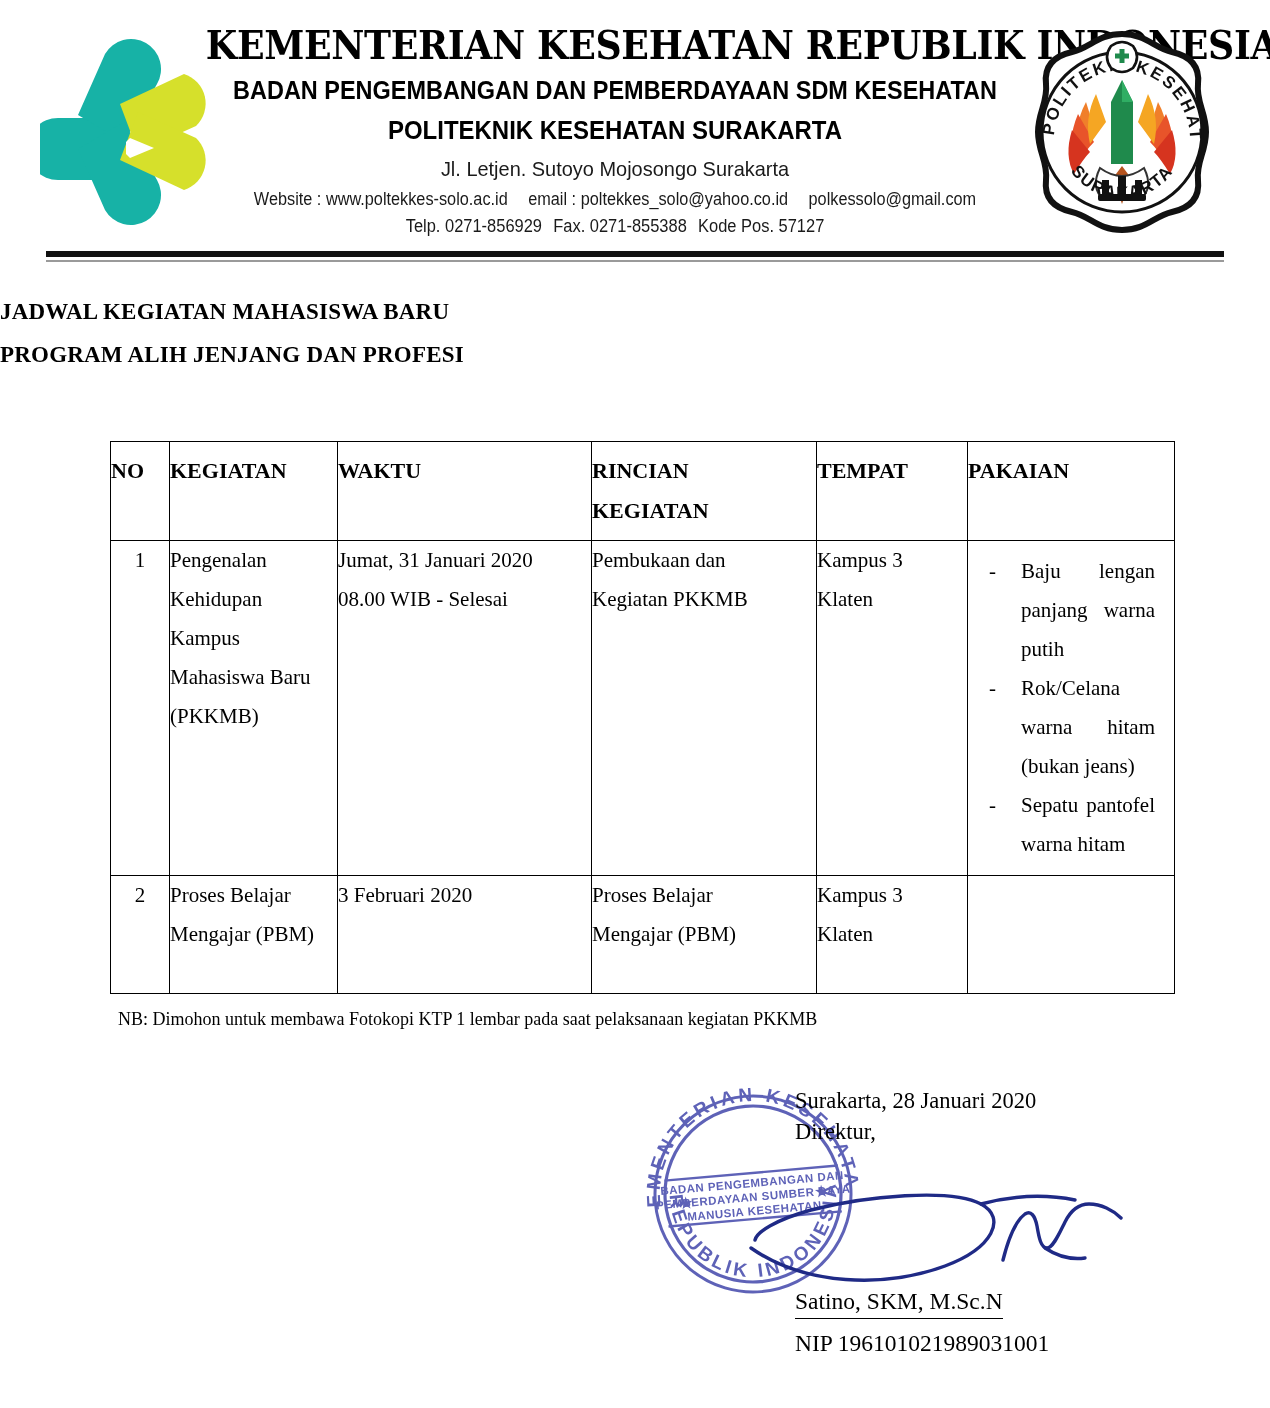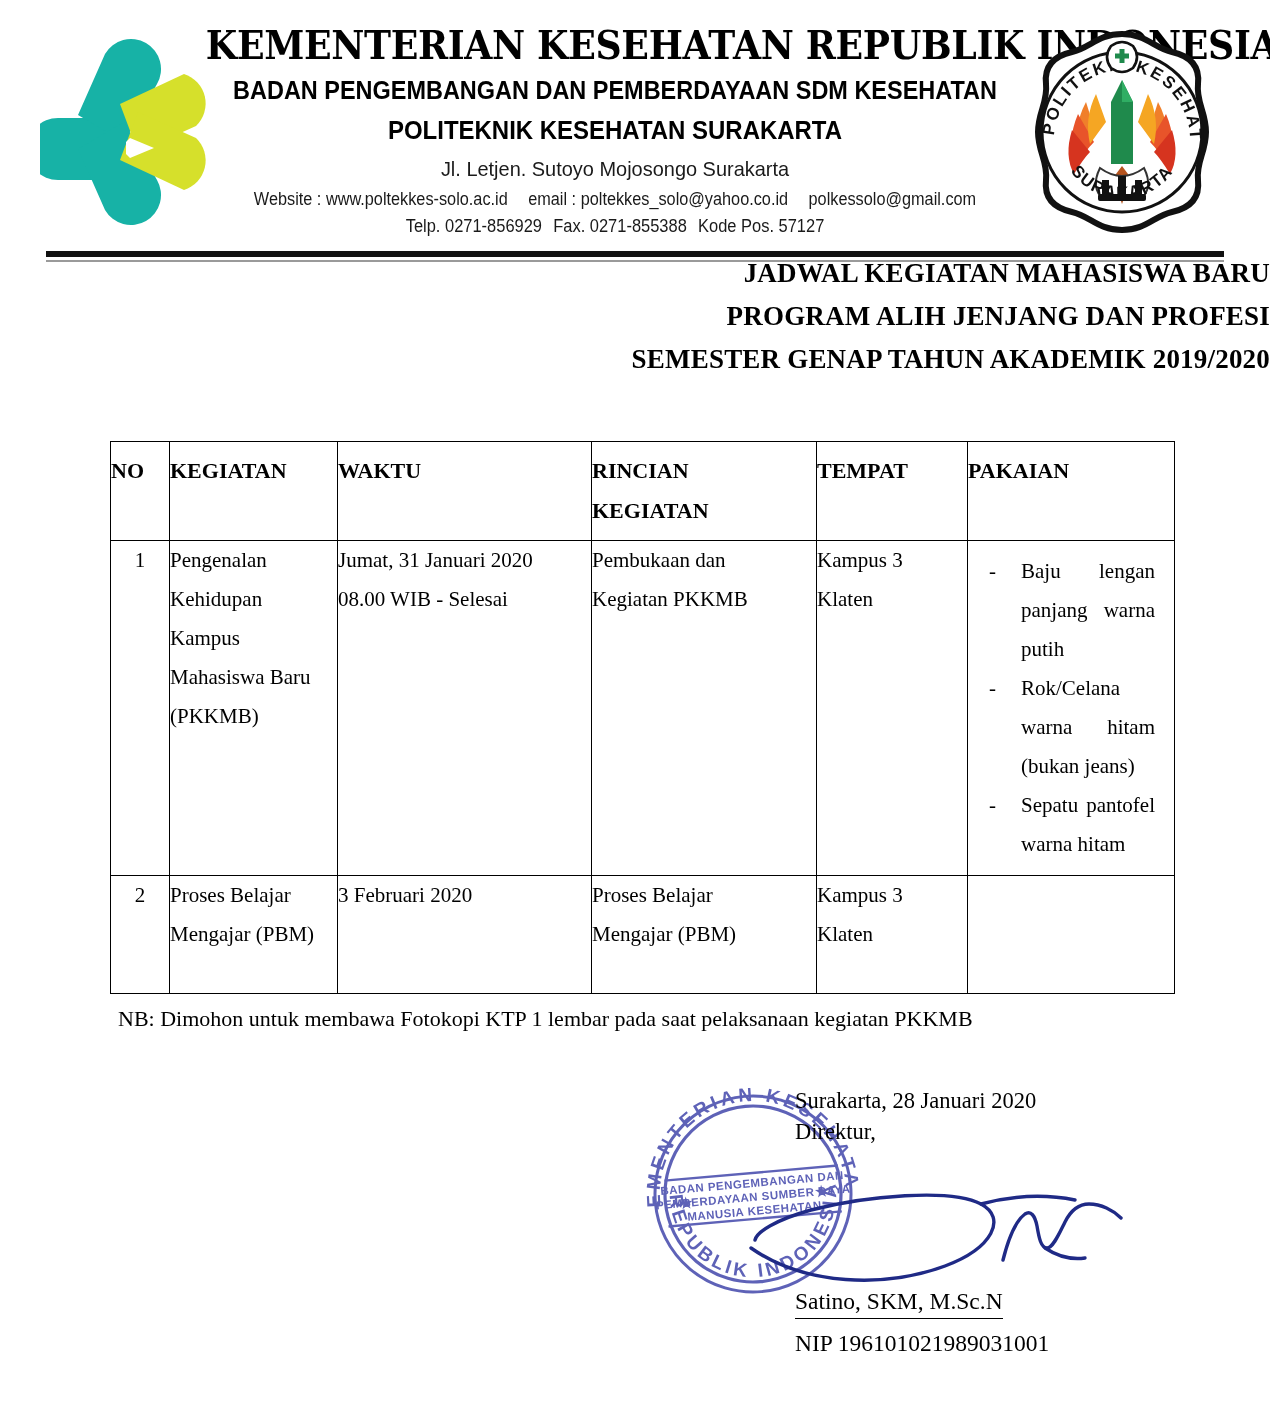--- a/index.html
+++ b/index.html
@@ -88,24 +88,25 @@
     color:#1a1a1a;
   }
   .lh-tel .gap{display:inline-block;width:12px;}
 
   .rule-wrap{position:absolute;left:46px;top:251px;width:1178px;}
   .rule-thick{height:6px;background:#111;}
   .rule-thin{height:2px;background:#9a9a9a;margin-top:3px;}
 
   
   .doc-title{
-    text-align:right;
+    margin-top:38px;
+    text-align:left;
     font-family:"Liberation Serif", serif;
     font-weight:700;
-    font-size:27px;
+    font-size:23px;
     line-height:43px;
     letter-spacing:0.2px;
   }
 
   
   .tbl-wrap{position:absolute;left:110px;top:441px;width:1058px;}
   table.sched{
     border-collapse:collapse;
     width:1058px;
     table-layout:fixed;
@@ -153,21 +154,21 @@
   ul.pakaian li::before{
     content:"-";
     position:absolute;
     left:4px;top:0;
   }
 
   
   .nb{
     position:absolute;left:118px;top:1004px;
     font-family:"Liberation Serif", serif;
-    font-size:22px;
+    font-size:18px;
     line-height:30px;
     white-space:nowrap;
   }
 
   
   .sig{
     position:absolute;left:795px;top:1085px;
     font-family:Liberation Serif, serif;
     font-size:22.5px;
     line-height:31px;
@@ -299,21 +300,20 @@
 
     <div class="rule-wrap">
       <div class="rule-thick"></div>
       <div class="rule-thin"></div>
     </div>
   </div>
 
   <div class="doc-title">
     <div>JADWAL KEGIATAN MAHASISWA BARU</div>
     <div>PROGRAM ALIH JENJANG DAN PROFESI</div>
-    <div>SEMESTER GENAP TAHUN AKADEMIK 2019/2020</div>
   </div>
 
   <div class="tbl-wrap">
     <table class="sched">
       <thead>
         <tr class="hdr-row">
           <th>NO</th>
           <th>KEGIATAN</th>
           <th>WAKTU</th>
           <th>

